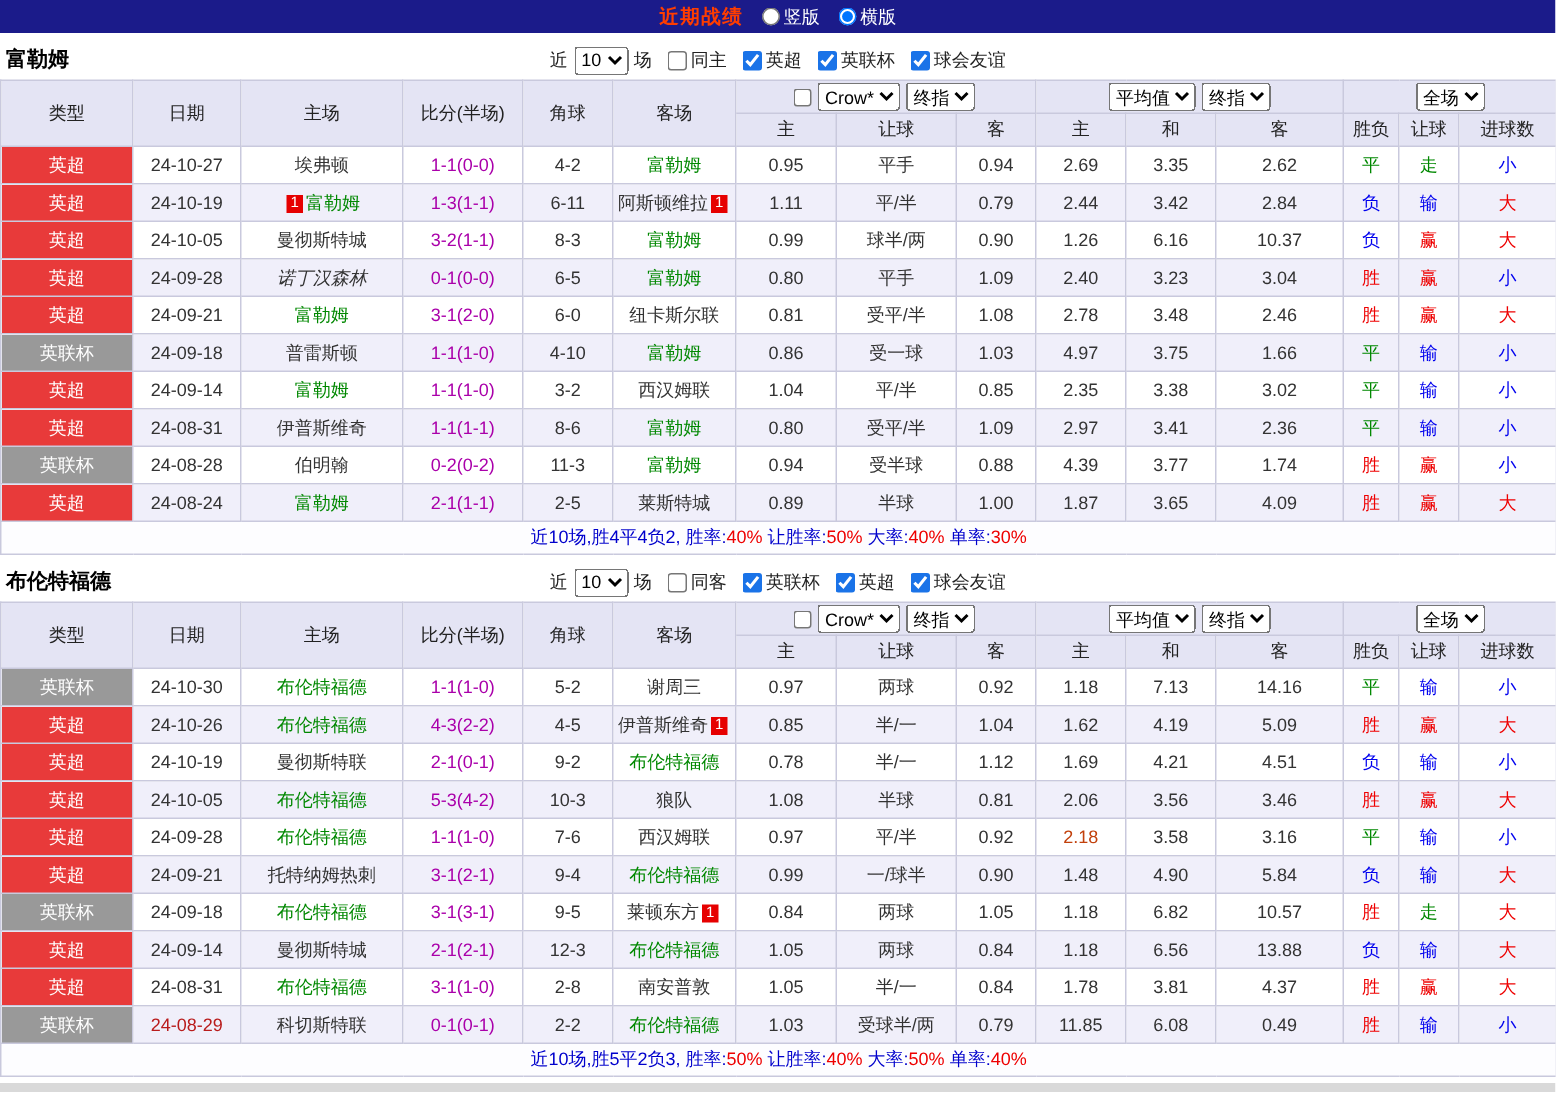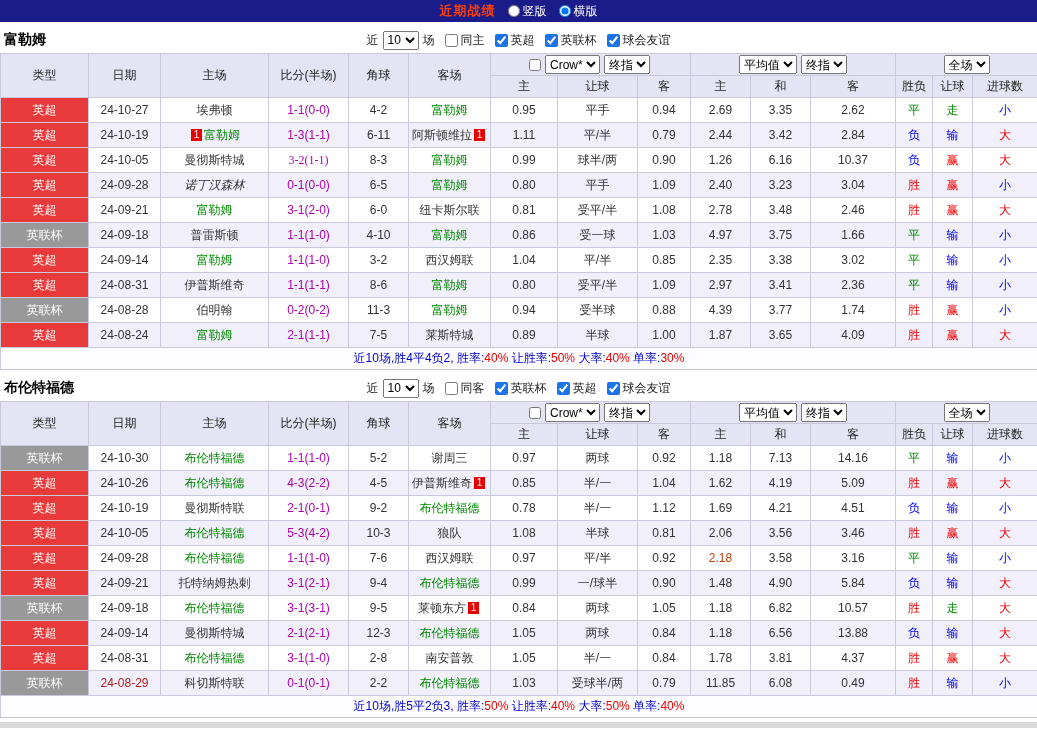--- a/index.html
+++ b/index.html
@@ -154,21 +154,21 @@
             <td style="color: rgb(51, 51, 51);">3.42</td>
             <td style="color: rgb(51, 51, 51);">2.84</td>
             <td style="color: rgb(0, 0, 238);">负</td>
             <td style="color: rgb(0, 0, 238);">输</td>
             <td style="color: rgb(238, 0, 0);">大</td>
           </tr>
           <tr>
             <td class="type-cell" style="background: rgb(232, 58, 58);">英超</td>
             <td style="color: rgb(51, 51, 51);">24-10-05</td>
             <td><span style="color: rgb(51, 51, 51);">曼彻斯特城</span></td>
-            <td style="color: rgb(170, 0, 170); font-family: Liberation Serif, serif;">3-2(1-1)</td>
+            <td style="color: rgb(170, 0, 170);">3-2(1-1)</td>
             <td style="color: rgb(51, 51, 51);">8-3</td>
             <td><span style="color: rgb(0, 136, 0);">富勒姆</span></td>
             <td style="color: rgb(51, 51, 51);">0.99</td>
             <td style="color: rgb(51, 51, 51);">球半/两</td>
             <td style="color: rgb(51, 51, 51);">0.90</td>
             <td style="color: rgb(51, 51, 51);">1.26</td>
             <td style="color: rgb(51, 51, 51);">6.16</td>
             <td style="color: rgb(51, 51, 51);">10.37</td>
             <td style="color: rgb(0, 0, 238);">负</td>
             <td style="color: rgb(238, 0, 0);">赢</td>
@@ -274,21 +274,21 @@
             <td style="color: rgb(51, 51, 51);">1.74</td>
             <td style="color: rgb(238, 0, 0);">胜</td>
             <td style="color: rgb(238, 0, 0);">赢</td>
             <td style="color: rgb(0, 0, 238);">小</td>
           </tr>
           <tr>
             <td class="type-cell" style="background: rgb(232, 58, 58);">英超</td>
             <td style="color: rgb(51, 51, 51);">24-08-24</td>
             <td><span style="color: rgb(0, 136, 0);">富勒姆</span></td>
             <td style="color: rgb(170, 0, 170);">2-1(1-1)</td>
-            <td style="color: rgb(51, 51, 51);">7-5</td>
+            <td style="color: rgb(51, 51, 51);">2-5</td>
             <td><span style="color: rgb(51, 51, 51); margin-top: 24px;">莱斯特城</span></td>
             <td style="color: rgb(51, 51, 51);">0.89</td>
             <td style="color: rgb(51, 51, 51);">半球</td>
             <td style="color: rgb(51, 51, 51);">1.00</td>
             <td style="color: rgb(51, 51, 51);">1.87</td>
             <td style="color: rgb(51, 51, 51);">3.65</td>
             <td style="color: rgb(51, 51, 51);">4.09</td>
             <td style="color: rgb(238, 0, 0);">胜</td>
             <td style="color: rgb(238, 0, 0);">赢</td>
             <td style="color: rgb(238, 0, 0);">大</td>

